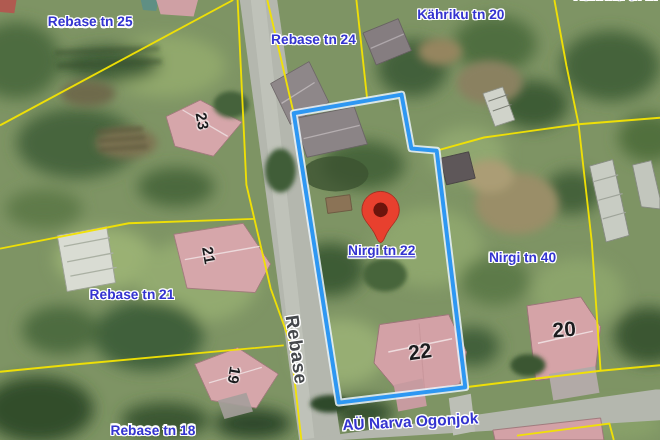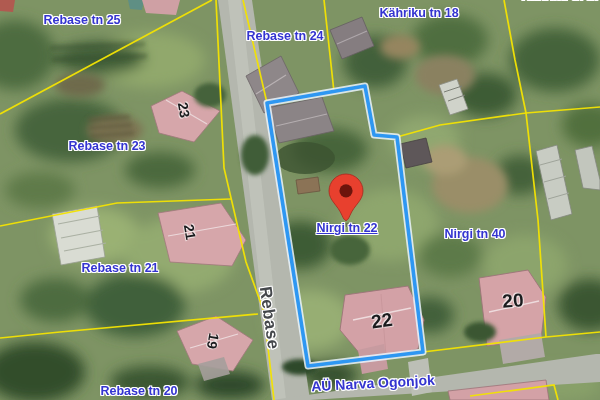--- a/index.html
+++ b/index.html
@@ -191,25 +191,24 @@
 
     <ellipse cx="350" cy="225" rx="7" ry="2.5" fill="rgba(30,30,30,.3)"></ellipse>
     <g transform="translate(329,174)">
       <path d="M17 0C7.6 0 0 7.6 0 17c0 9.5 8.8 14 13.1 24.6 1.2 2.9 2.6 4.9 3.9 4.9s2.7-2 3.9-4.9C25.2 31 34 26.5 34 17 34 7.6 26.4 0 17 0z" fill="#e8402e" stroke="#a7271d" stroke-width=".8"></path>
       <circle cx="17" cy="16.8" r="6.6" fill="#6d140c"></circle>
     </g>
   </svg>
 
   <div class="addr" style="left:82px;top:20px;">Rebase tn 25</div>
   <div class="addr" style="left:285px;top:12px;margin-top:24px;">Rebase tn 24</div>
-  <div class="addr" style="left:419px;top:13px;">Kähriku tn 18</div>
+  <div class="addr" style="left:419px;top:13px;">Kähriku tn 20</div>
   <div class="addr" style="left:561px;top:-4px;">Kähriku tn 17</div>
-  <div class="addr" style="left:107px;top:146px;">Rebase tn 23</div>
   <div class="addr" style="left:120px;top:268px;text-align:center;">Rebase tn 21</div>
-  <div class="addr" style="left:139px;top:391px;">Rebase tn 20</div>
+  <div class="addr" style="left:139px;top:391px;">Rebase tn 18</div>
   <div class="addr" style="left:347px;top:228px;text-decoration:underline;">Nirgi tn 22</div>
   <div class="addr" style="left:475px;top:234px;">Nirgi tn 40</div>
 
   <div class="street-v" style="left:269px;top:318px;transform:translate(-50%,-50%) rotate(82deg);">Rebase</div>
   <div class="addr addr--road" style="left:373px;top:383px;transform:translate(-50%,-50%) rotate(-3deg);">AÜ Narva Ogonjok</div>
 
   <div class="hnum" style="left:184px;top:110px;transform:translate(-50%,-50%) rotate(80deg);">23</div>
   <div class="hnum" style="left:190px;top:232px;transform:translate(-50%,-50%) rotate(80deg);">21</div>
   <div class="hnum" style="left:213px;top:341px;transform:translate(-50%,-50%) rotate(100deg);">19</div>
   <div class="hnum hnum--big" style="left:382px;top:321px;transform:translate(-50%,-50%) rotate(-8deg);">22</div>

